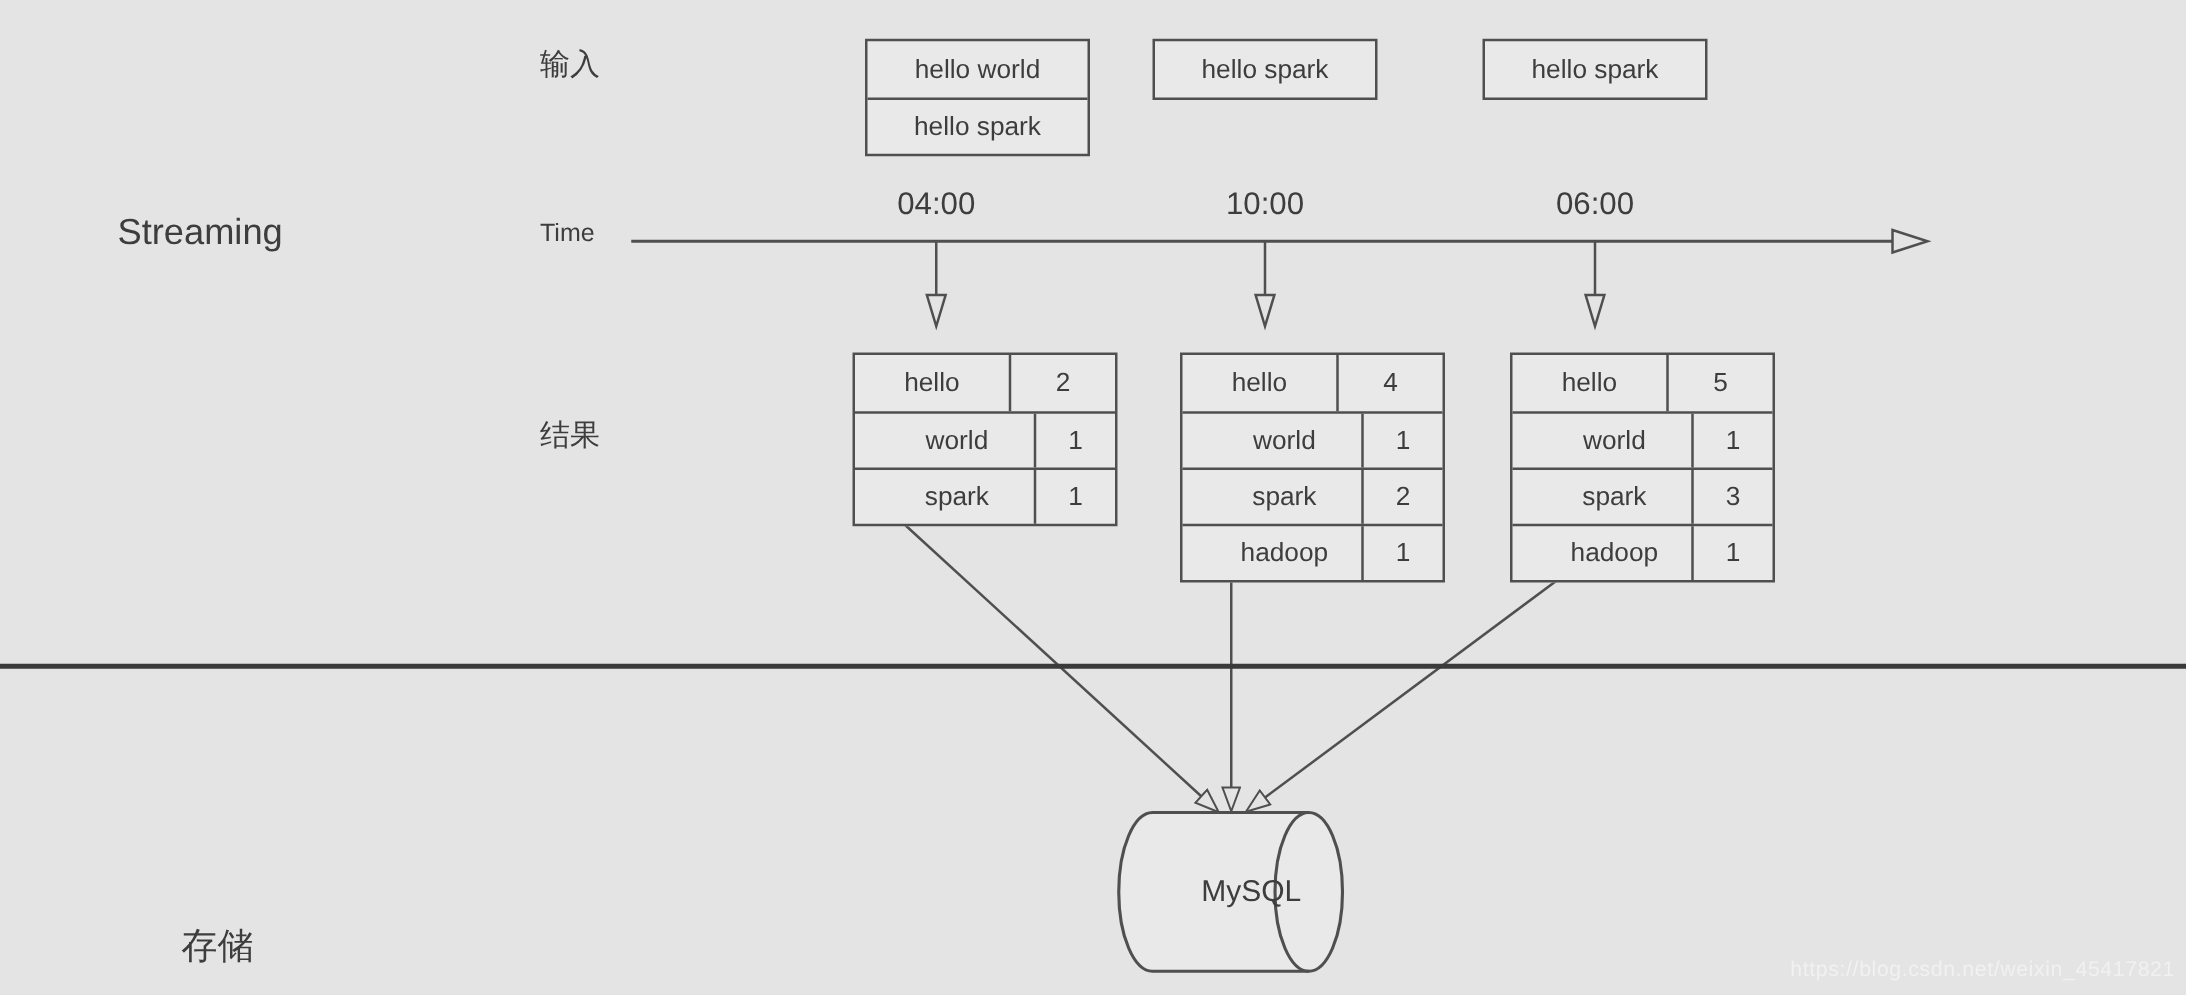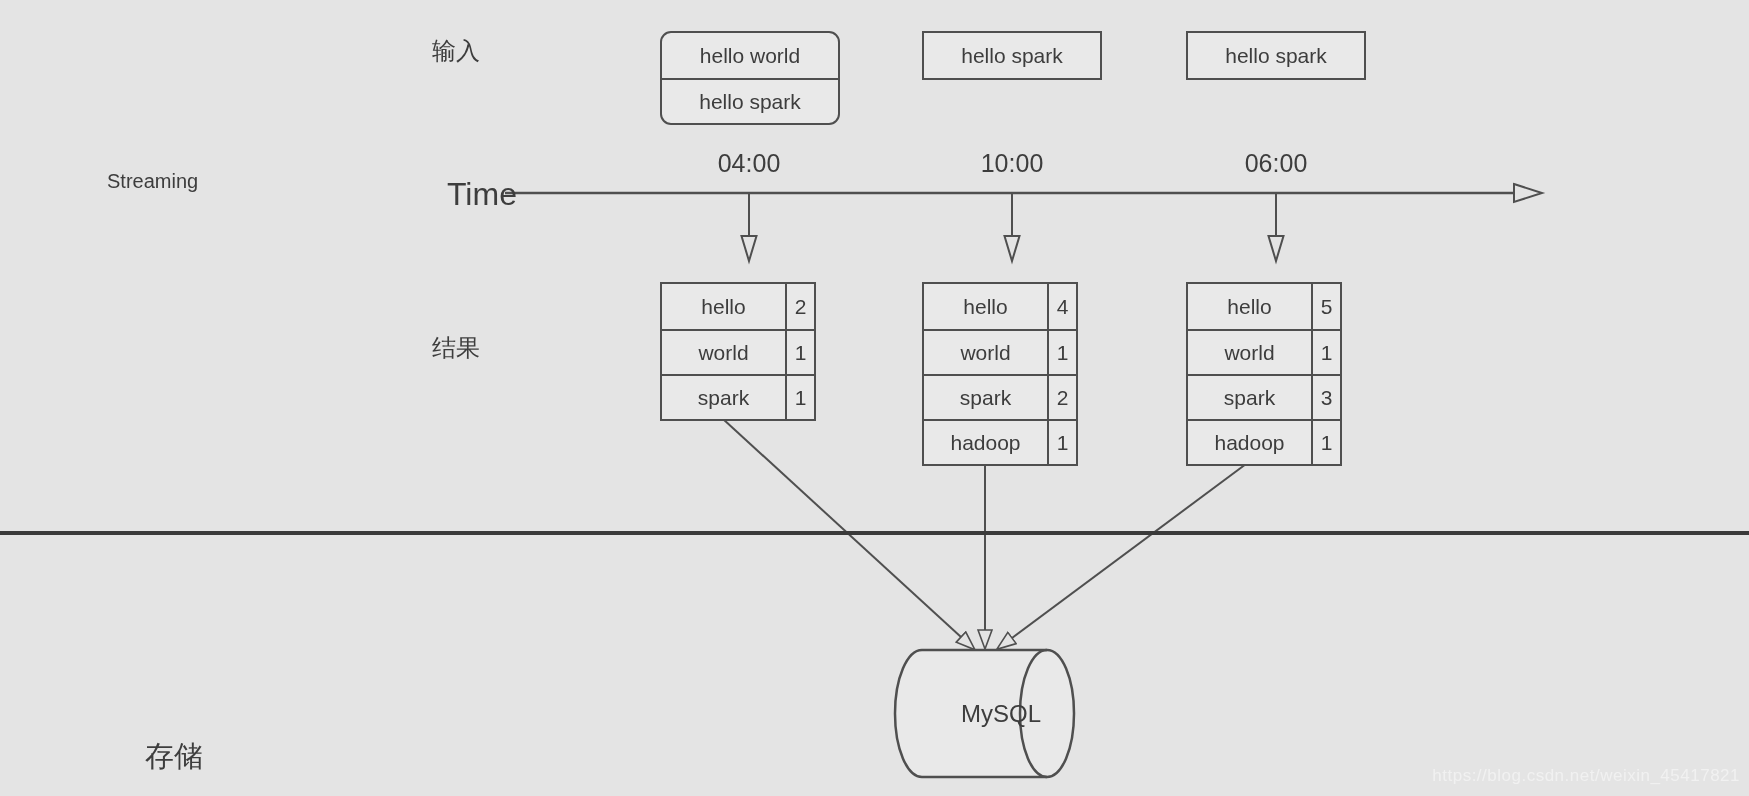--- a/index.html
+++ b/index.html
@@ -17,37 +17,37 @@
     background:var(--bg);
     overflow:hidden;
     font-family:"Liberation Sans", sans-serif;
     color:var(--text);
   }
   .abs{position:absolute;text-align:right;}
   svg.overlay{position:absolute;left:0;top:0;width:1749px;height:796px;pointer-events:none;}
 
   
   .zh-label{font-size:24px;}
-  .streaming-label{font-size:20px;left:107px;top:170px;}
-  .time-label{font-size:32px;left:447px;top:176px;}
+  .streaming-label{font-size:29px;left:94px;top:170px;}
+  .time-label{font-size:20px;left:432px;top:176px;}
   .storage-label{font-size:29px;left:145px;top:694px;margin-top:43px;}
 
   
   .tick-label{font-size:25px;width:120px;text-align:center;top:149px;}
 
   
   .cbox{border:2px solid var(--line);background:var(--fill);width:180px;box-sizing:border-box;}
   .cbox .row{height:45px;display:flex;align-items:center;justify-content:center;
              font-size:21px;box-sizing:border-box;}
   .cbox .row + .row{border-top:2px solid var(--line);}
 
   
-  .rtable{border:2px solid var(--line);background:var(--fill);width:156px;box-sizing:border-box;}
+  .rtable{border:2px solid var(--line);background:var(--fill);width:212px;box-sizing:border-box;margin-left:22px;}
   .rtable .trow{display:flex;height:45px;box-sizing:border-box;}
-  .rtable .trow + .trow{border-top:2px solid var(--line);}
+  .rtable .trow + .trow{border-top:2px solid var(--line);padding-left:20px;}
   .rtable .word{width:123px;display:flex;align-items:center;justify-content:center;
                 font-size:21px;box-sizing:border-box;}
   .rtable .cnt{width:53px;border-left:2px solid var(--line);display:flex;align-items:center;
                justify-content:center;font-size:21px;box-sizing:border-box;flex:1;}
 
   
   .divider{left:0;top:531px;width:1749px;height:4px;background:var(--divider);}
 
   
   .mysql-label{left:895px;top:700px;width:146px;text-align:right;font-size:24px;}
@@ -99,21 +99,21 @@
   <div class="abs zh-label" style="left:432px;top:35px;">输入</div>
   <div class="abs streaming-label">Streaming</div>
   <div class="abs time-label">Time</div>
   <div class="abs zh-label" style="left:432px;top:332px;">结果</div>
   <div class="abs storage-label">存储</div>
 
   <div class="abs tick-label" style="left:689px;">04:00</div>
   <div class="abs tick-label" style="left:952px;">10:00</div>
   <div class="abs tick-label" style="left:1216px;">06:00</div>
 
-  <div class="abs cbox" style="left:660px;top:31px;border-radius:11px;">
+  <div class="abs cbox" style="left:692px;top:31px;">
     <div class="row">hello world</div>
     <div class="row">hello spark</div>
   </div>
   <div class="abs cbox" style="left:922px;top:31px;">
     <div class="row">hello spark</div>
   </div>
   <div class="abs cbox" style="left:1186px;top:31px;">
     <div class="row">hello spark</div>
   </div>
 

